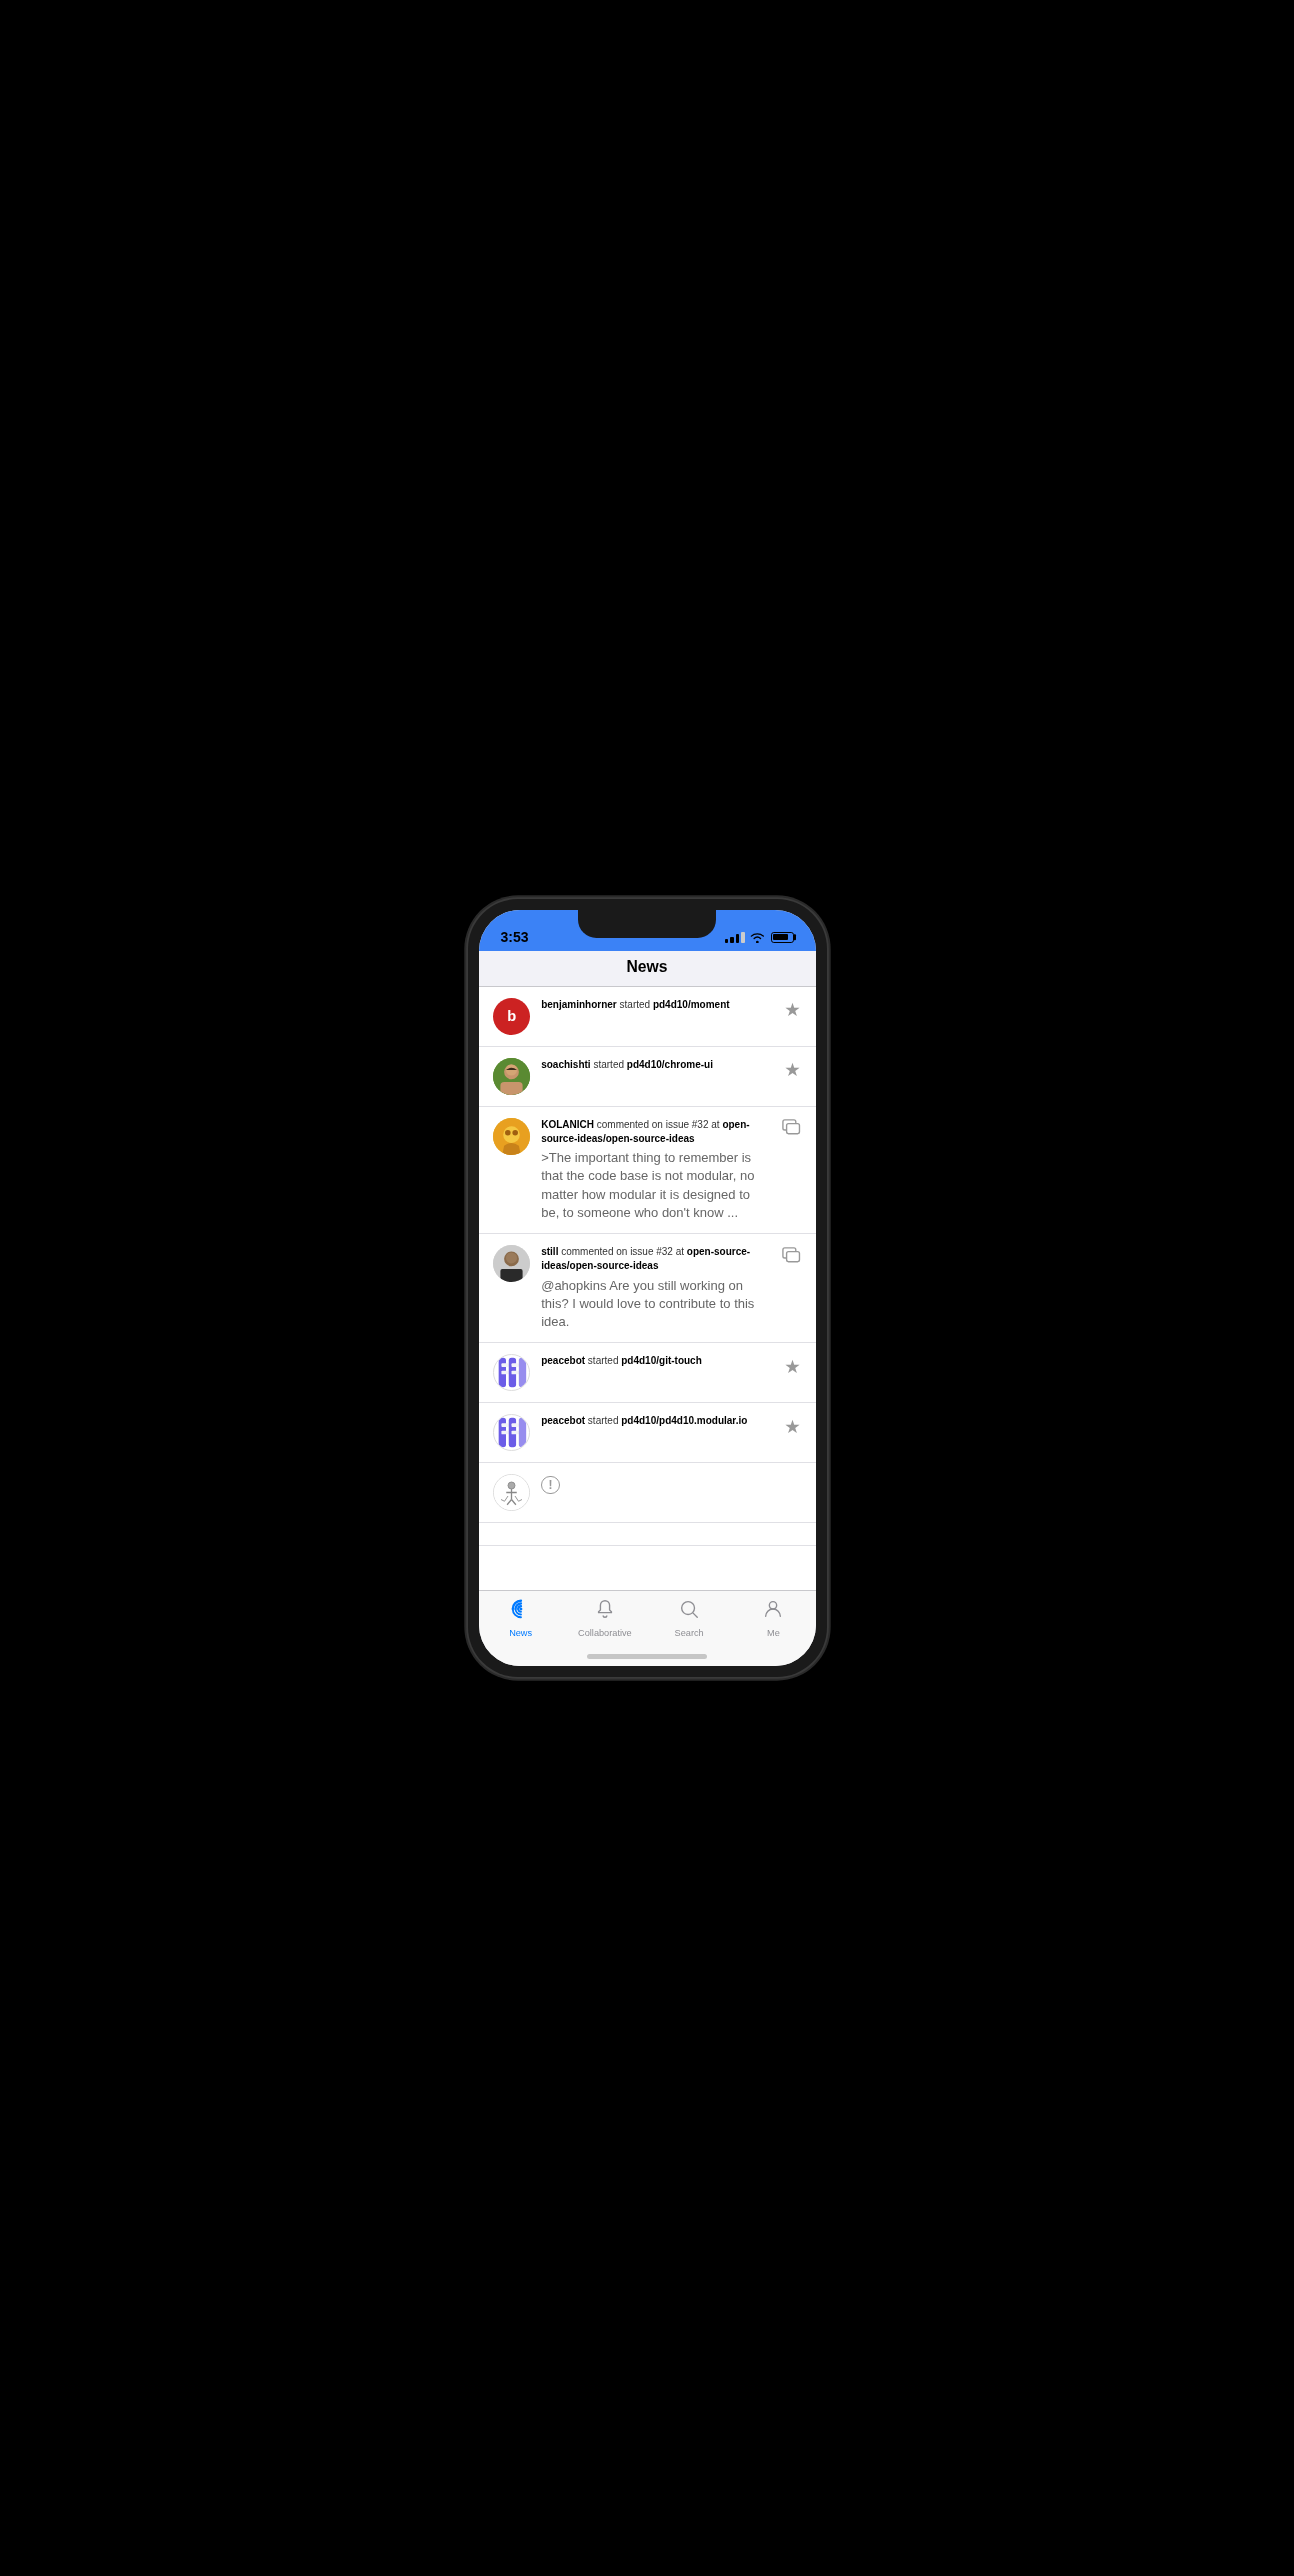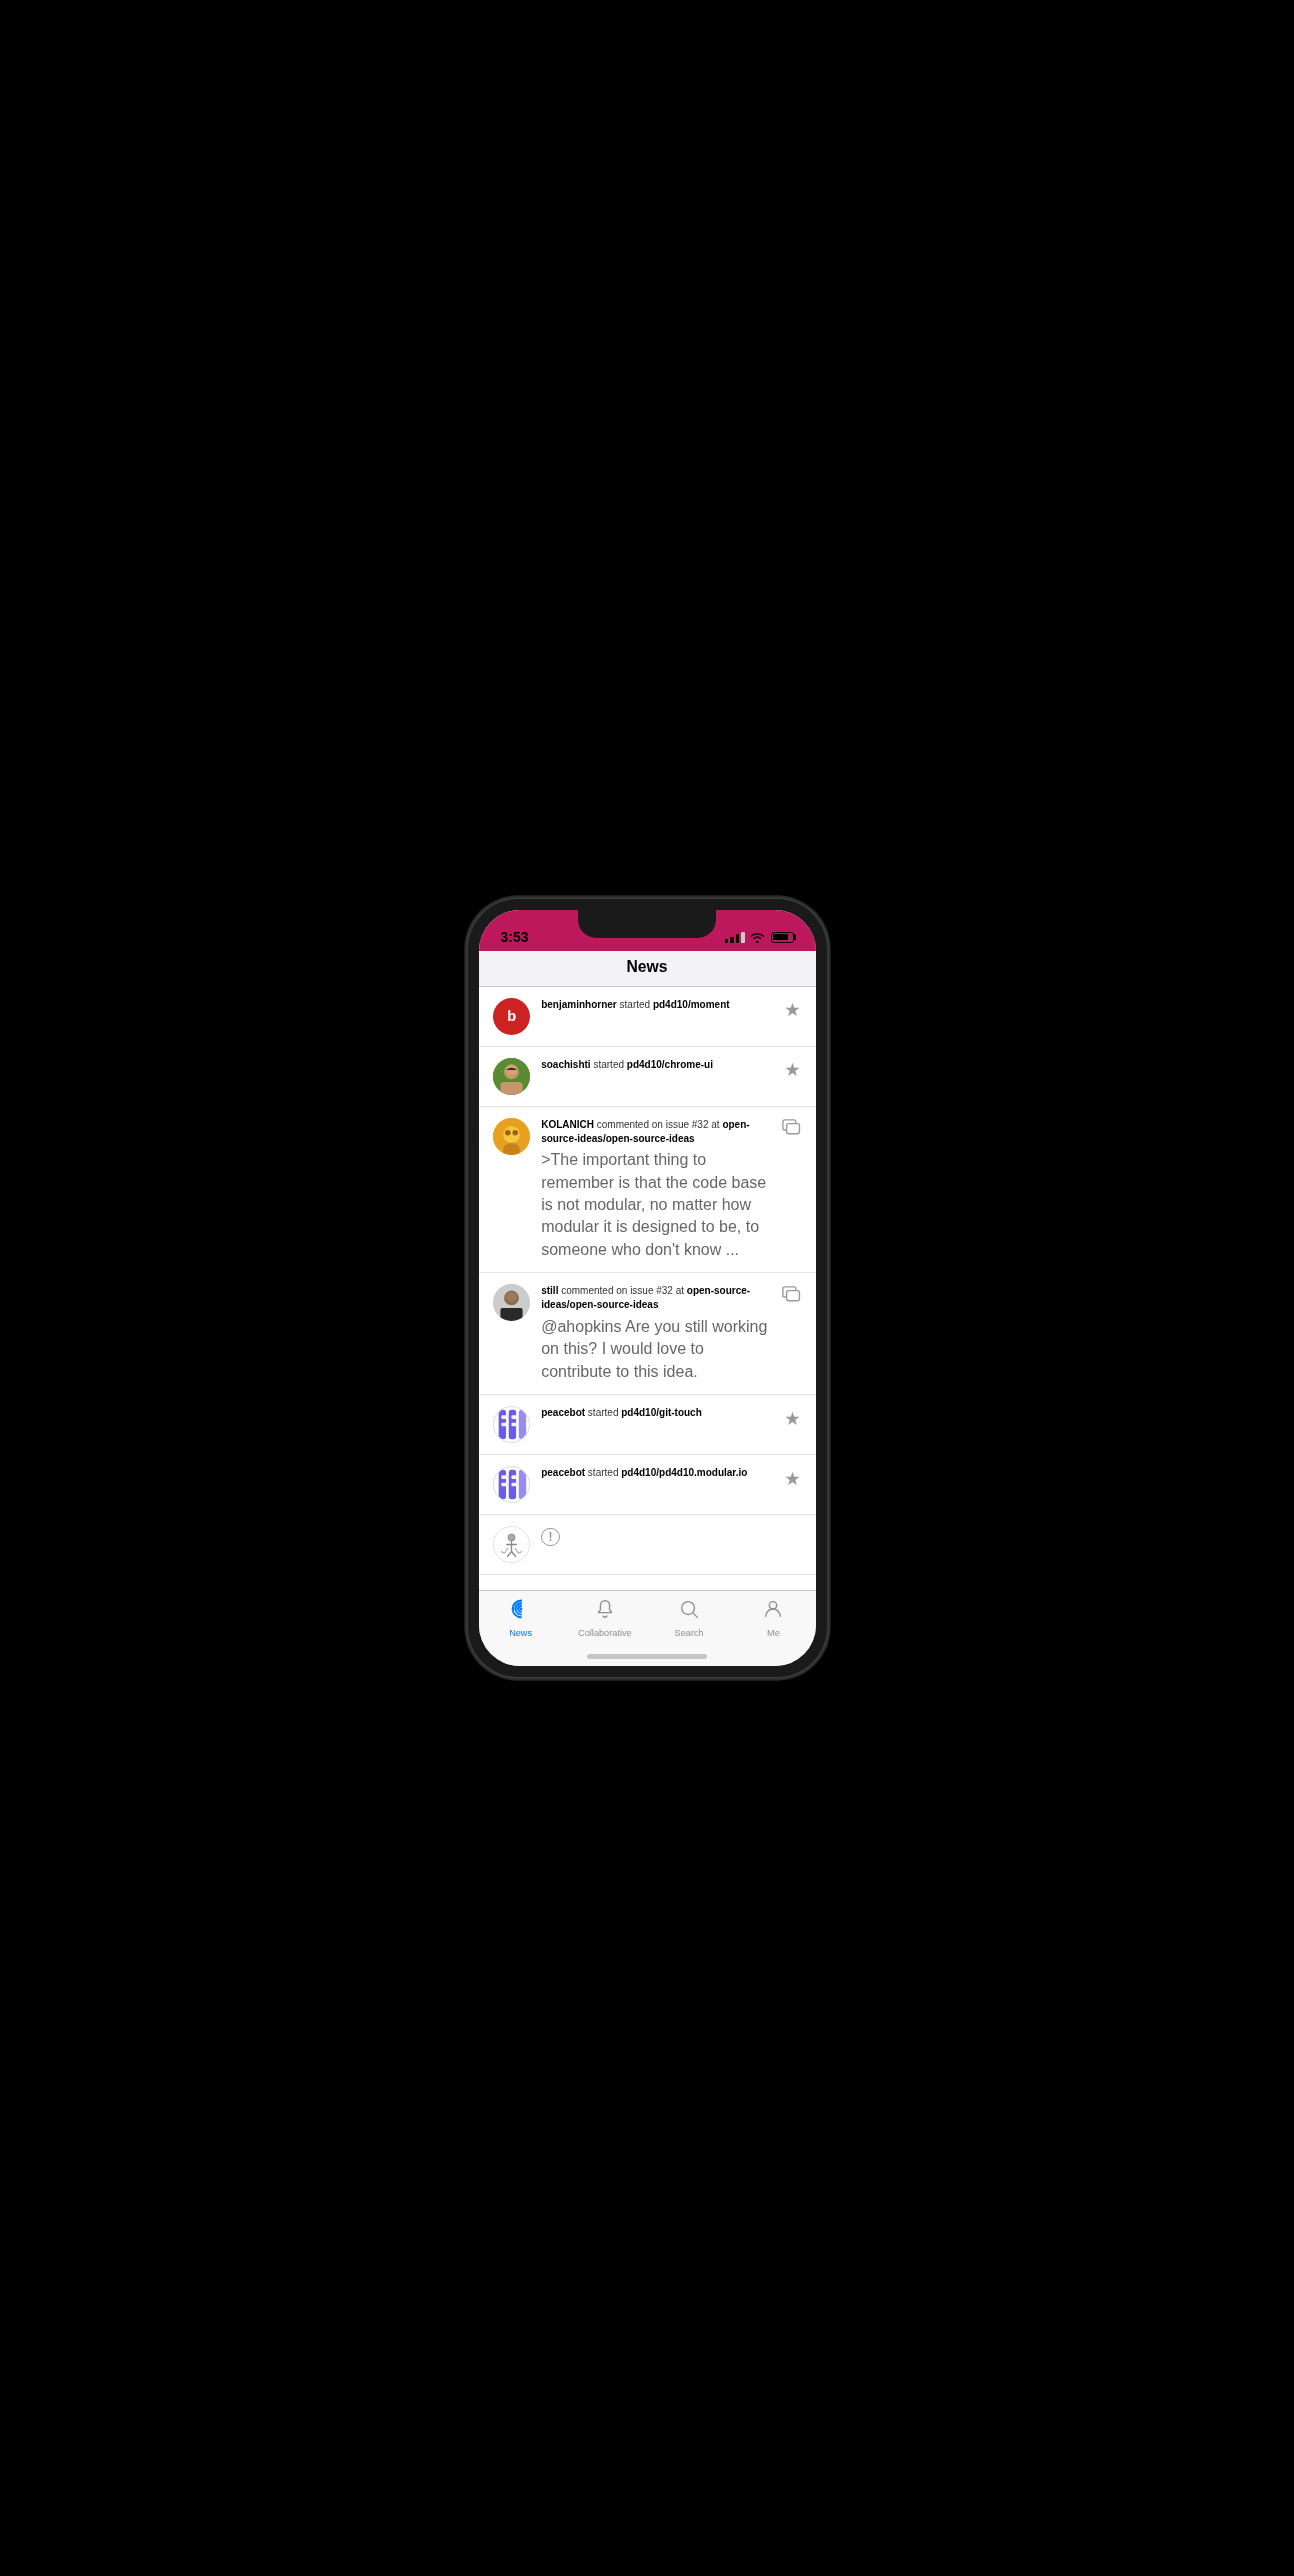--- a/index.html
+++ b/index.html
@@ -51,21 +51,21 @@
       z-index: 100;
     }
 
     
     .status-bar {
       height: 41px;
       padding: 13px 22px 0;
       display: flex;
       justify-content: space-between;
       align-items: center;
-      background: #be185d;
+      background: #3b82f6;
       position: relative;
       z-index: 10;
       flex-shrink: 0;
     }
 
     .status-time {
       font-size: 14px;
       font-weight: 600;
       color: #000;
     }
@@ -171,21 +171,21 @@
       color: #333;
       line-height: 1.4;
     }
 
     .feed-text strong {
       font-weight: 700;
       color: #000;
     }
 
     .feed-preview {
-      font-size: 16px;
+      font-size: 13px;
       color: #666;
       margin-top: 3.7px;
       line-height: 1.4;
     }
 
     .feed-action-icon {
       flex-shrink: 0;
       color: #999;
       font-size: 18.4px;
       margin-top: 1.8px;

